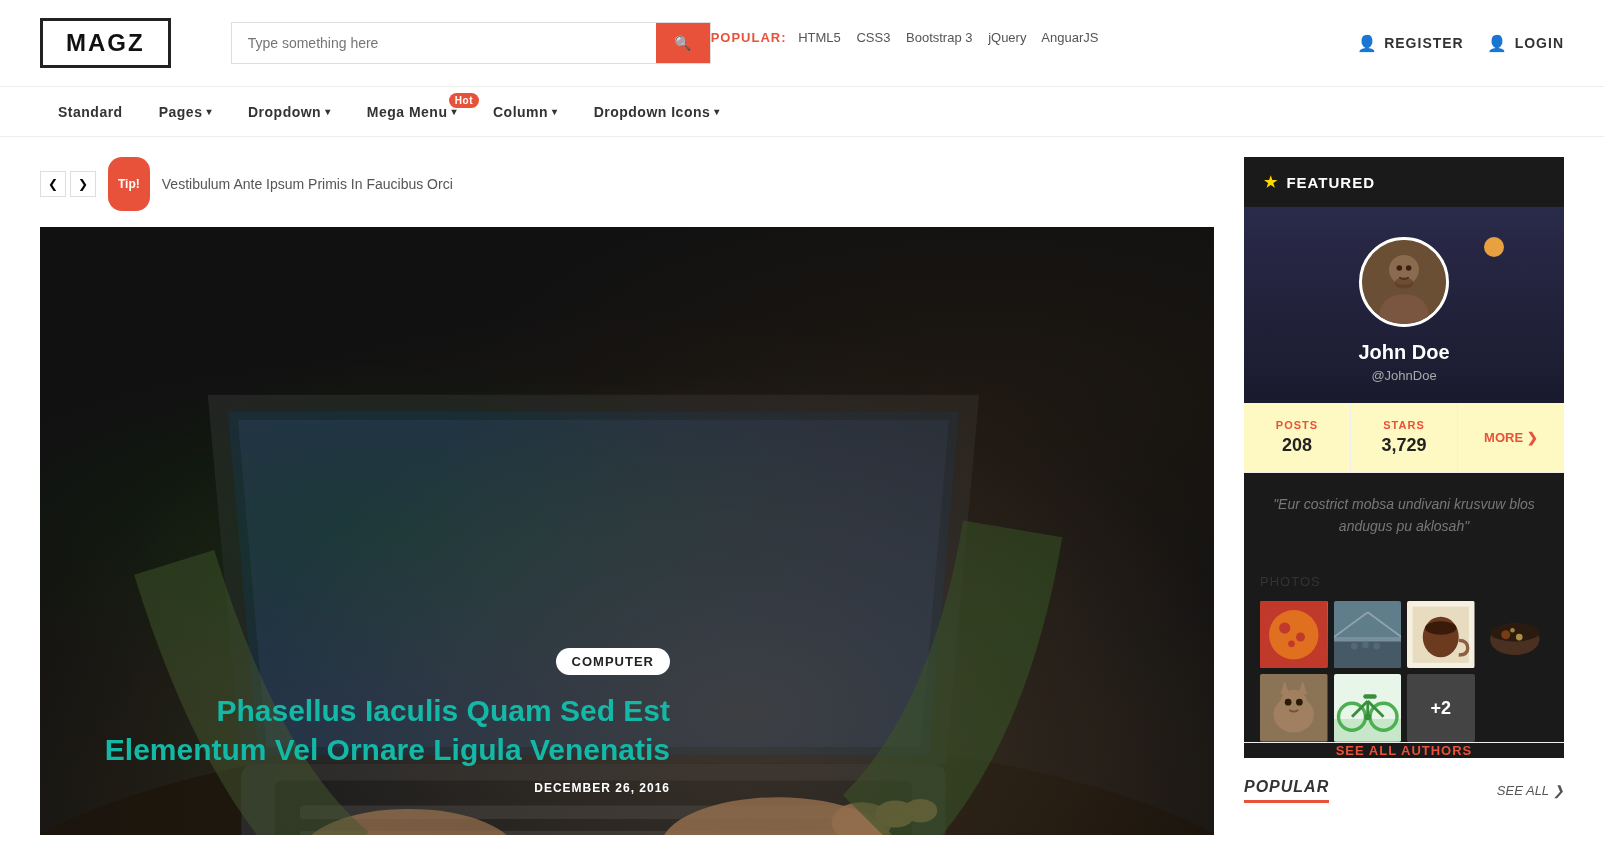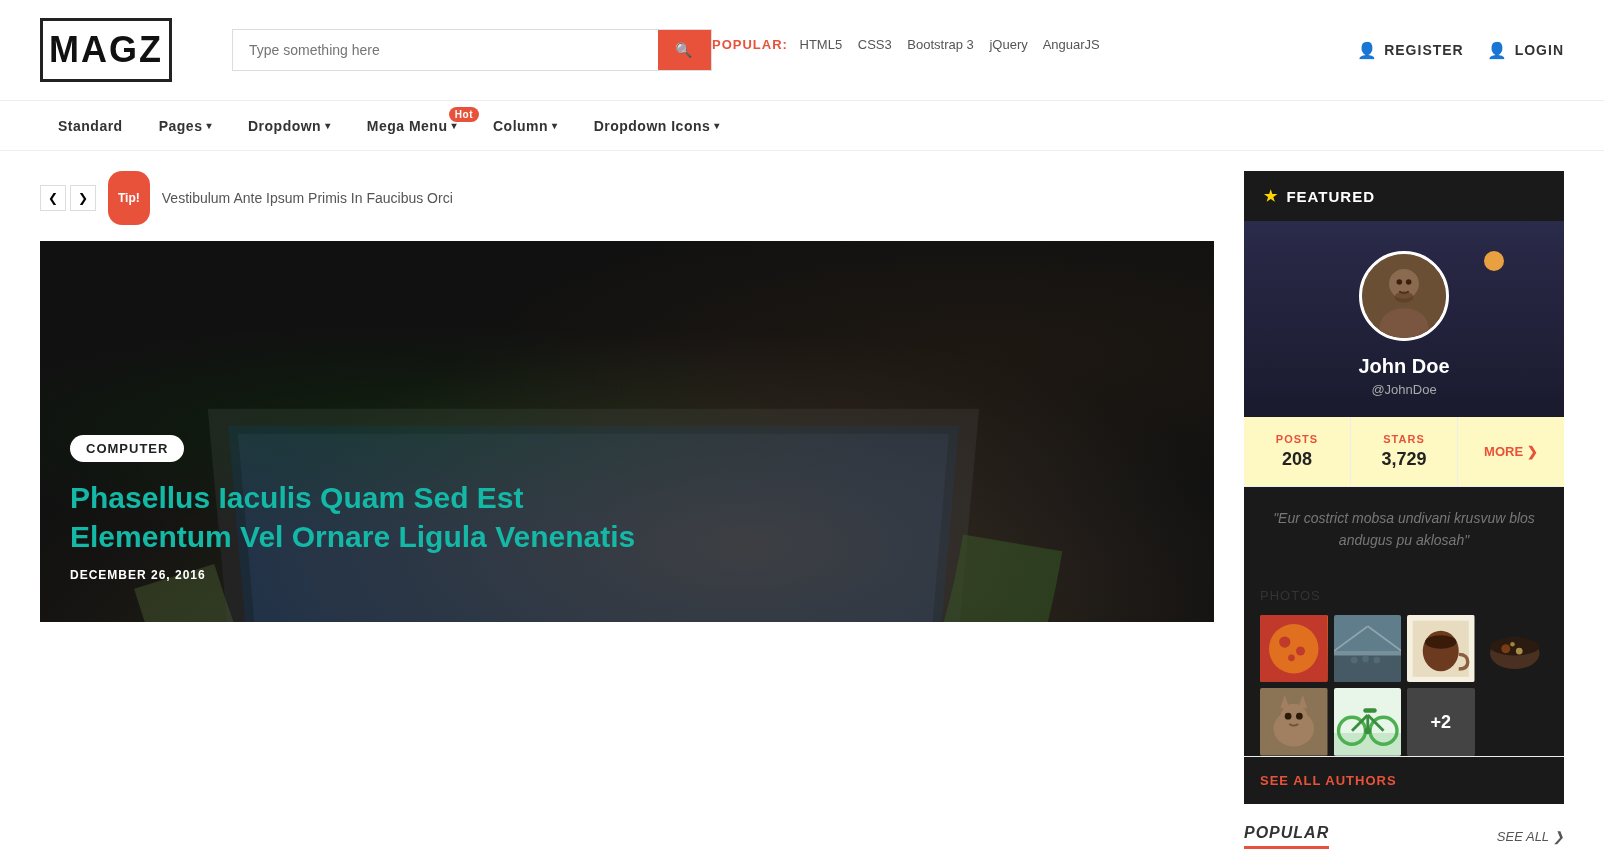--- a/index.html
+++ b/index.html
@@ -8,22 +8,22 @@
     
     .header {
       display: flex;
       align-items: center;
       justify-content: space-between;
       padding: 18px 40px;
       border-bottom: 1px solid #eee;
     }
     .logo-box {
       border: 3px solid #222;
-      padding: 8px 6px;
-      font-size: 36px;
+      padding: 8px 23px;
+      font-size: 24px;
       font-weight: 900;
       letter-spacing: 2px;
       color: #111;
       text-decoration: none;
     }
     .search-area {
       display: flex;
       flex-direction: row;
       align-items: flex-start;
       flex: 1;
@@ -161,23 +161,24 @@
     }
     .ticker-text {
       font-size: 14px;
       color: #555;
     }
 
     
     .hero {
       position: relative;
       width: 100%;
-      height: 381px;
+      height: 608px;
       background: #2a2a2a;
       overflow: hidden;
+      text-align: right;
     }
     
     .hero-overlay {
       position: absolute;
       inset: 0;
       background:
         radial-gradient(ellipse at 60% 80%, rgba(100,80,60,0.4) 0%, transparent 50%),
         radial-gradient(ellipse at 30% 50%, rgba(0,80,0,0.2) 0%, transparent 40%),
         radial-gradient(ellipse at 80% 30%, rgba(60,40,20,0.3) 0%, transparent 40%);
     }
@@ -348,21 +349,21 @@
       display: flex;
       align-items: center;
       justify-content: center;
       color: #fff;
       font-size: 18px;
       font-weight: 700;
       cursor: pointer;
     }
 
     .see-all-authors {
-      padding: 16px;
+      text-align: center;
       color: #e8523a;
       font-size: 13px;
       font-weight: 700;
       letter-spacing: 1px;
       cursor: pointer;
       border-top: 1px solid #eee;
     }
 
     
     .popular-section { margin-top: 10px; font-style: italic; }

